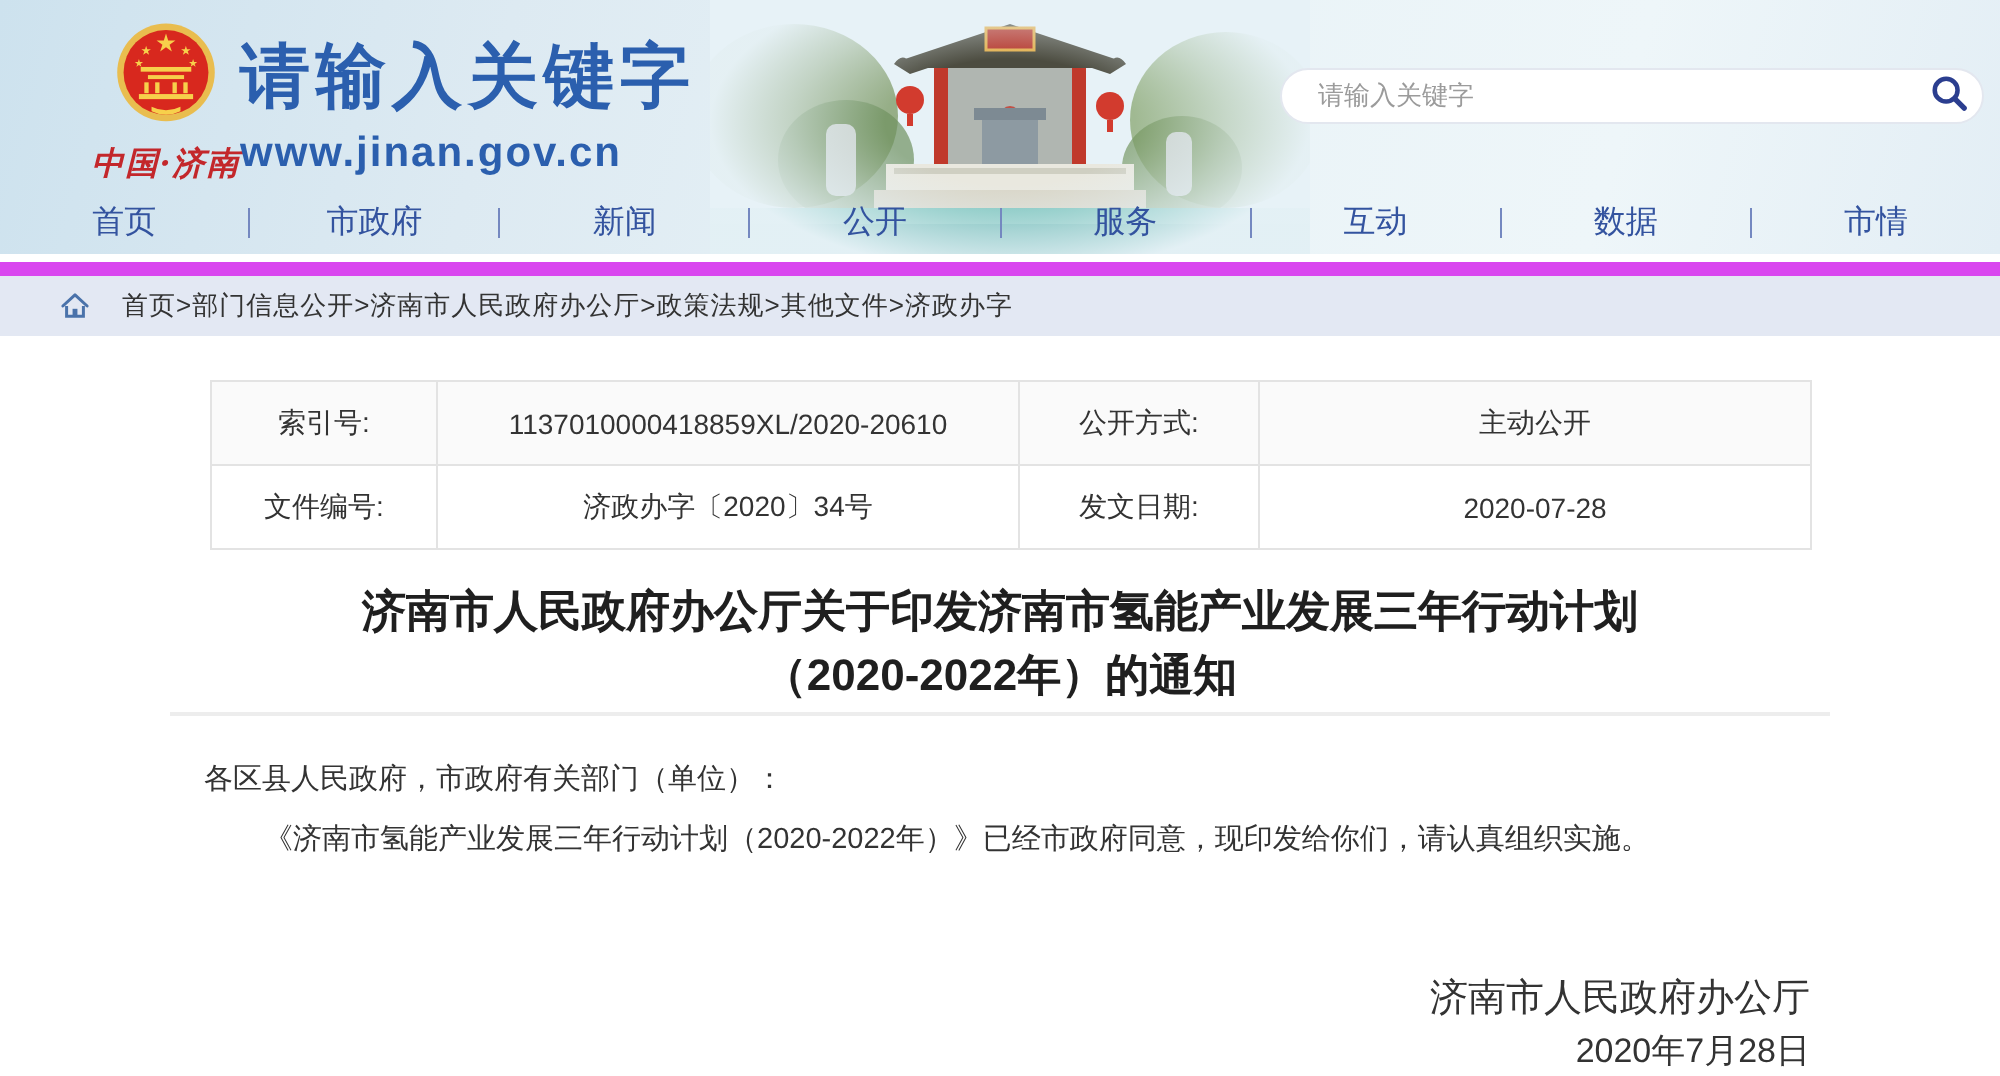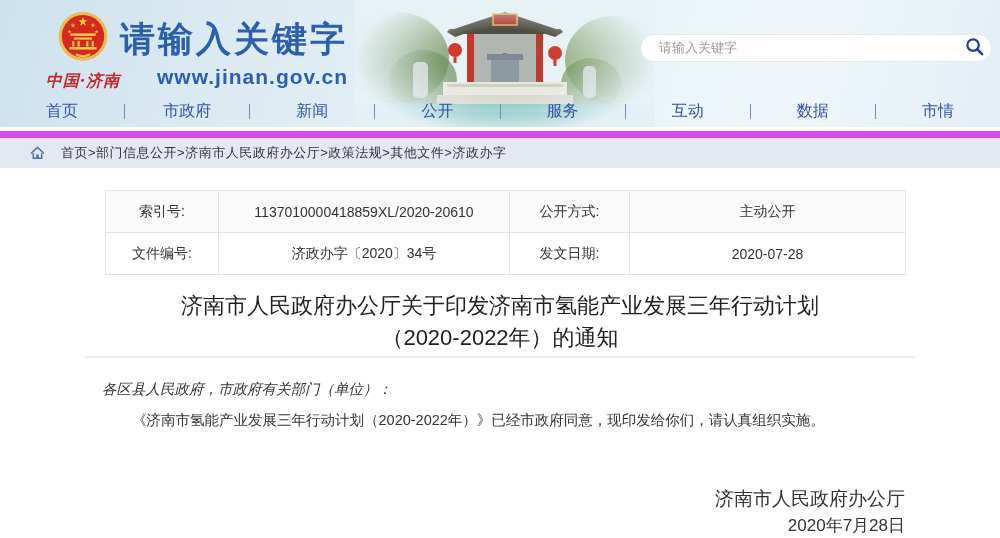--- a/index.html
+++ b/index.html
@@ -14,21 +14,21 @@
   .scene svg { display:block; }
   .scene-fade { position:absolute; inset:0;
     background:radial-gradient(ellipse 52% 62% at 50% 48%, rgba(231,242,247,0) 40%, rgba(231,242,247,0.55) 70%, rgba(231,242,247,0.97) 96%); }
 
   .emblem-wrap { position:absolute; left:28px; top:10px; width:110px; text-align:center; }
   .emblem-caption { margin-top:1px; font-family:"DejaVu Serif","Liberation Serif",serif;
     font-weight:bold; font-style:italic; font-size:16px; color:#c3272b; letter-spacing:1px; white-space:nowrap; }
 
   .site-block { position:absolute; left:120px; top:20px; }
   .site-name { font-size:35px; font-weight:bold; color:#2b5fae; letter-spacing:3px; line-height:1.1; }
-  .site-url  { margin-top:6px; font-size:21px; font-weight:bold; color:#2b5fae; letter-spacing:1px;text-align:right; }
+  .site-url  { margin-top:6px; font-size:21px; font-weight:bold; color:#2b5fae; letter-spacing:1px; }
 
   .search { position:absolute; left:640px; top:34px; width:352px; height:28px;
     background:#ffffff; border:1px solid #e3e7ef; border-radius:14px; display:flex; }
   .search input { flex:1; height:24px; border:none; outline:none; background:transparent;
     padding:0 8px 0 18px; font-size:13px; color:#333; font-family:inherit; }
   .search input::placeholder { color:#9b9b9b; }
   .search-btn { width:34px; height:26px; border:none; background:transparent; cursor:pointer;
     display:flex; align-items:center; justify-content:center; }
 
   .nav { position:absolute; left:0; bottom:2px; width:1000px; height:28px; display:flex; align-items:center; }
@@ -43,23 +43,23 @@
 
   
   .doc-table { position:absolute; left:105px; top:190px; width:800px; border-collapse:collapse; table-layout:fixed; }
   .doc-table td { border:1px solid #e3e3e3; height:42px; text-align:center; vertical-align:middle;
     font-size:14px; color:#333; background:#ffffff; overflow:hidden; white-space:nowrap; }
   .doc-table tr:first-child td { background:#fafafa; }
   .col-l1 { width:113px; } .col-v1 { width:291px; } .col-l2 { width:120px; } .col-v2 { width:276px; }
 
   
   .doc-title { position:absolute; left:0; top:290px; width:1000px; text-align:center;
-    font-size:22px; font-weight:normal; color:#1f1f1f; line-height:32px; }
+    font-size:22px; font-weight:bold; color:#1f1f1f; line-height:32px; }
   .title-divider { position:absolute; left:85px; top:356px; width:830px; height:2px; background:#ededed; }
-  .salutation { position:absolute; left:102px; top:380px; width:810px; font-size:14.5px; color:#333;font-style:italic; }
+  .salutation { position:absolute; left:102px; top:380px; width:810px; font-size:14.5px; color:#333; }
   .body-par { position:absolute; left:102px; top:408px; width:810px; font-size:14.5px; color:#333;
     text-indent:30px; line-height:24px; }
   .signer { position:absolute; left:0; top:486px; width:905px; text-align:right; font-size:19px; color:#333; }
   .sig-date { position:absolute; left:0; top:514px; width:905px; text-align:right; font-size:17px; color:#333; }
 </style>
 </head>
 <body>
 
 <div id="page">
 

